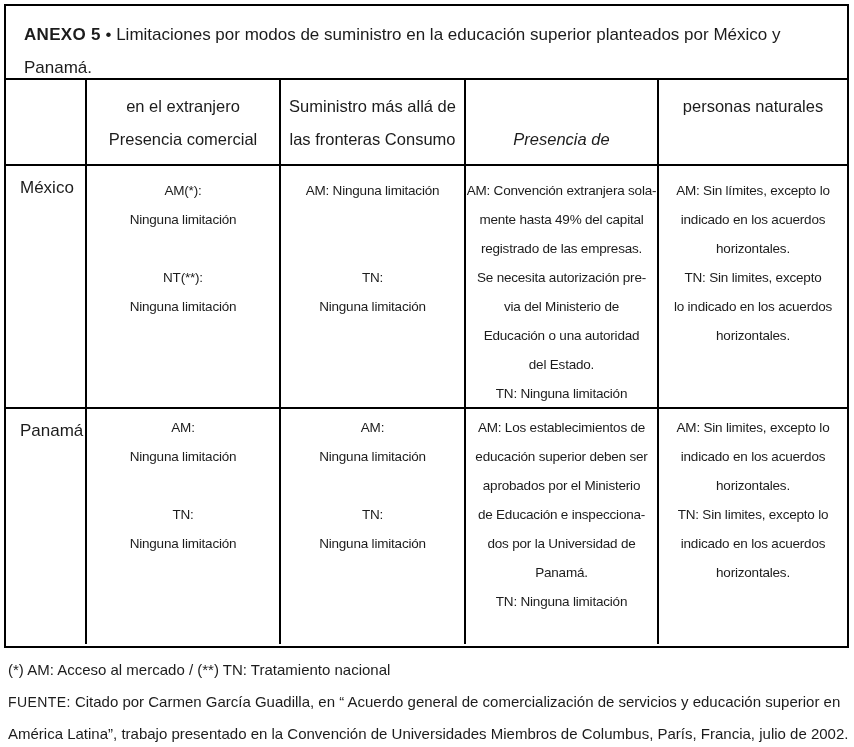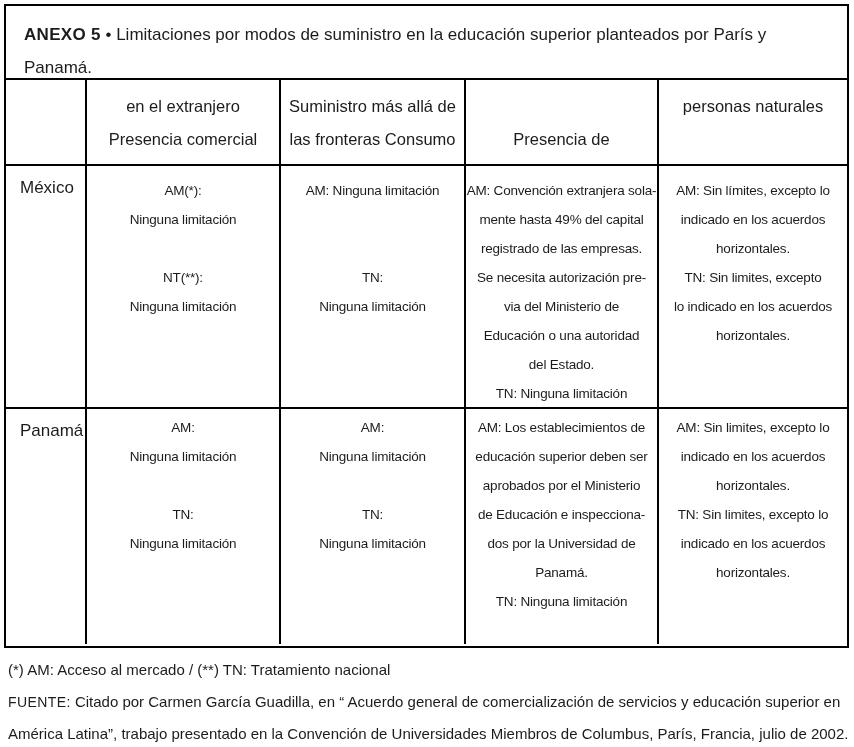--- a/index.html
+++ b/index.html
@@ -19,21 +19,21 @@
              font-size:17px;line-height:33px;}
   .titleband .b{font-weight:bold;letter-spacing:0.3px;}
 
   .grid{display:grid;grid-template-columns:79px 194px 185px 193px 1fr;
         grid-template-rows:84px 243px 1fr;width:100%;height:564px;}
   .c{overflow:hidden;}
   .bl{border-left:2px solid var(--line);}
   .bt{border-top:2px solid var(--line);}
 
   .h{font-size:16.5px;line-height:33px;text-align:center;padding-top:10px;}
-  .h.lower{padding-top:43px;}
+  .h.lower{padding-top:43px;font-style:italic;}
 
   .rowlabel{font-size:17px;padding:12px 16px 0 14px;text-align:left;}
 
   .cell{font-size:13.5px;line-height:29px;text-align:center;padding-top:10px;letter-spacing:-0.2px;}
   .cell.p2{padding-top:4px;}
   .ln{white-space:nowrap;}
 
   
   .footer{position:absolute;left:8px;top:654px;width:842px;font-size:15px;line-height:32px;}
   .fn1{white-space:nowrap;}
@@ -42,21 +42,21 @@
 </head>
 <body>
 
 <div class="page">
 
   <div class="frame">
 
     <div class="titleband">
       <span class="b">ANEXO 5</span>
       <span>•</span>
-      <span>Limitaciones por modos de suministro en la educación superior planteados por París y</span>
+      <span>Limitaciones por modos de suministro en la educación superior planteados por México y</span>
       <br>
       <span>Panamá.</span>
     </div>
 
     <div class="grid">
 
       <div class="c h"></div>
       <div class="c h bl">
           <div class="ln">en el extranjero</div>
           <div class="ln">Presencia comercial</div>

